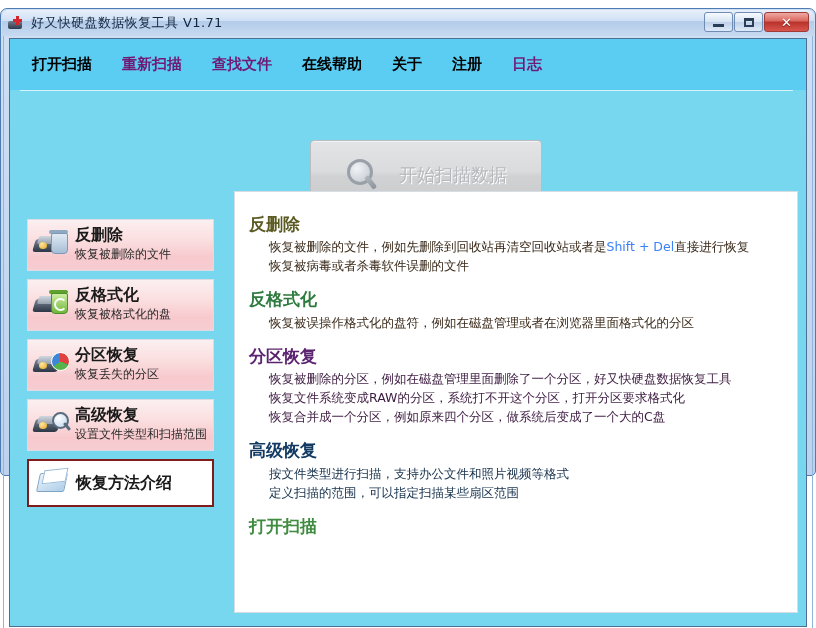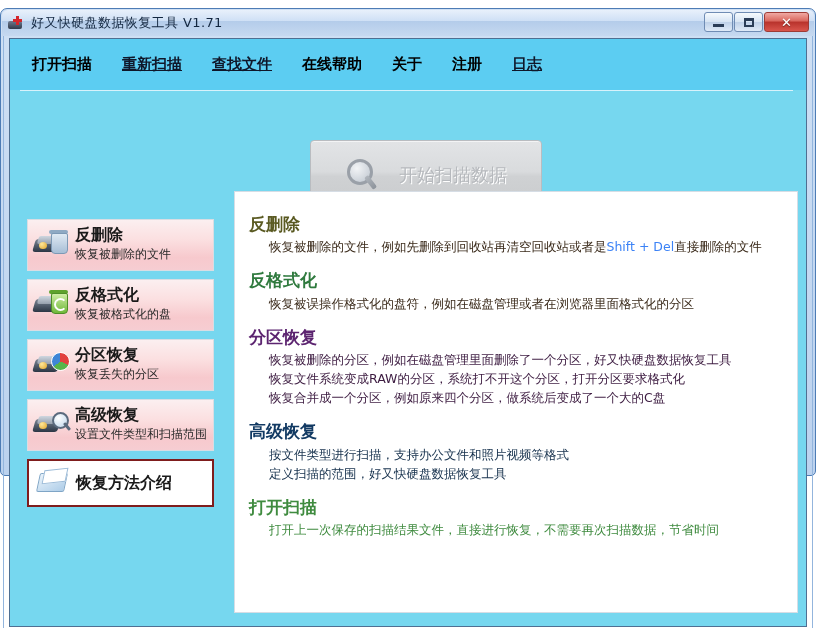--- a/index.html
+++ b/index.html
@@ -130,21 +130,21 @@
   }
   .menu-item {
     font-size: 15px;
     font-weight: bold;
     color: #000000;
     margin-right: 30px;
     white-space: nowrap;
     font-family: "DejaVu Sans", "Liberation Sans", sans-serif;
     cursor: default;
   }
-  .menu-item.disabled { color: #0f172a; text-decoration: underline; }
+  .menu-item.disabled { color: #701a75; }
   .menu-sep {
     position: absolute;
     left: 10px; top: 51px;
     width: 773px; height: 1px;
     background: #d8f2fb;
   }
 
   
   .scan-btn {
     position: absolute;
@@ -456,42 +456,42 @@
           <div class="card-title">恢复方法介绍</div>
         </div>
       </div>
 
     </div>
 
     <div class="panel">
 
       <div class="section">
         <div class="sec-title" style="color:#5a5a22">反删除</div>
-        <div class="sec-line" style="color:#3a2a1a"><span>恢复被删除的文件，例如先删除到回收站再清空回收站或者是</span><span class="kbd-accent">Shift + Del</span><span>直接删除的文件</span></div>
+        <div class="sec-line" style="color:#3a2a1a"><span>恢复被删除的文件，例如先删除到回收站再清空回收站或者是</span><span class="kbd-accent">Shift + Del</span><span>直接进行恢复</span></div>
+        <div class="sec-line" style="color:#3a2a1a">恢复被病毒或者杀毒软件误删的文件</div>
       </div>
 
       <div class="section">
         <div class="sec-title" style="color:#2f7a3e">反格式化</div>
         <div class="sec-line" style="color:#3a2a1a">恢复被误操作格式化的盘符，例如在磁盘管理或者在浏览器里面格式化的分区</div>
       </div>
 
       <div class="section">
         <div class="sec-title" style="color:#5c2470">分区恢复</div>
         <div class="sec-line" style="color:#3c1b40">恢复被删除的分区，例如在磁盘管理里面删除了一个分区，好又快硬盘数据恢复工具</div>
         <div class="sec-line" style="color:#3c1b40">恢复文件系统变成RAW的分区，系统打不开这个分区，打开分区要求格式化</div>
         <div class="sec-line" style="color:#3c1b40">恢复合并成一个分区，例如原来四个分区，做系统后变成了一个大的C盘</div>
       </div>
 
       <div class="section">
         <div class="sec-title" style="color:#123a63">高级恢复</div>
         <div class="sec-line" style="color:#16314d">按文件类型进行扫描，支持办公文件和照片视频等格式</div>
-        <div class="sec-line" style="color:#16314d">定义扫描的范围，好又快硬盘数据恢复工具</div>
+        <div class="sec-line" style="color:#16314d">定义扫描的范围，可以指定扫描某些扇区范围</div>
       </div>
 
       <div class="section">
         <div class="sec-title" style="color:#3f8b3f">打开扫描</div>
-        <div class="sec-line" style="color:#3f8b3f">打开上一次保存的扫描结果文件，直接进行恢复，不需要再次扫描数据，节省时间</div>
       </div>
 
     </div>
 
   </div>
 </div>
 
 </body></html>

